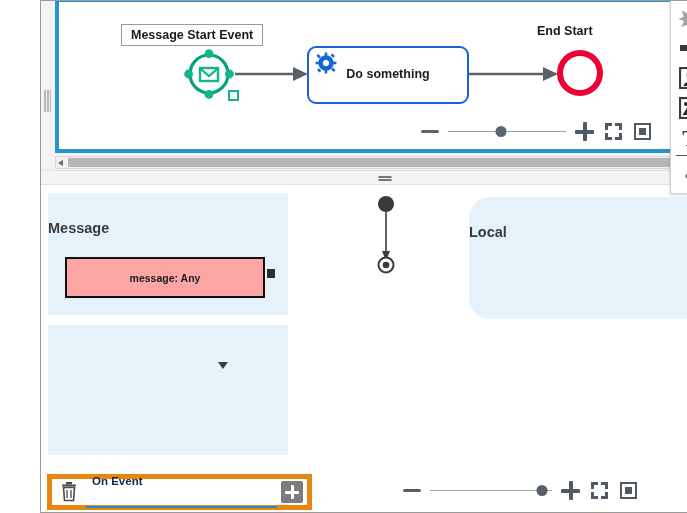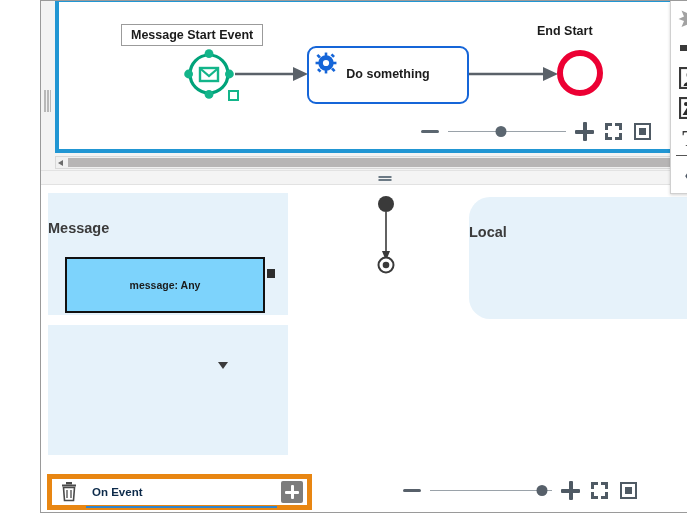--- a/index.html
+++ b/index.html
@@ -270,23 +270,23 @@
     position: absolute;
     left: 170px; top: 37px;
     width: 0; height: 0;
     border-left: 5px solid transparent;
     border-right: 5px solid transparent;
     border-top: 7px solid #3b3b3b;
   }
   #message-box {
     position: absolute;
     left: 24px; top: 72px;
-    width: 200px; height: 56px;
+    width: 200px; height: 41px;
     border: 2.5px solid #111;
-    background: #7dd3fc;
+    background: #fca5a5;
     box-sizing: border-box;
     display: flex;
     align-items: center;
     justify-content: center;
     font-size: 10.5px;
     font-weight: bold;
     color: #1b1b1b;
   }
   #message-box-handle {
     position: absolute;
@@ -315,21 +315,20 @@
     width: 34px;
     display: flex;
     align-items: center;
     justify-content: center;
   }
   #on-event-field {
     flex: 1;
     position: relative;
     height: 34px;
     display: flex;
-    align-items: center;
   }
   #on-event-text {
     font-size: 11.5px;
     font-weight: bold;
     color: #0c2a4a;
     padding-left: 6px;
   }
   #on-event-underline {
     position: absolute;
     left: 0; right: 4px; bottom: 1px;

